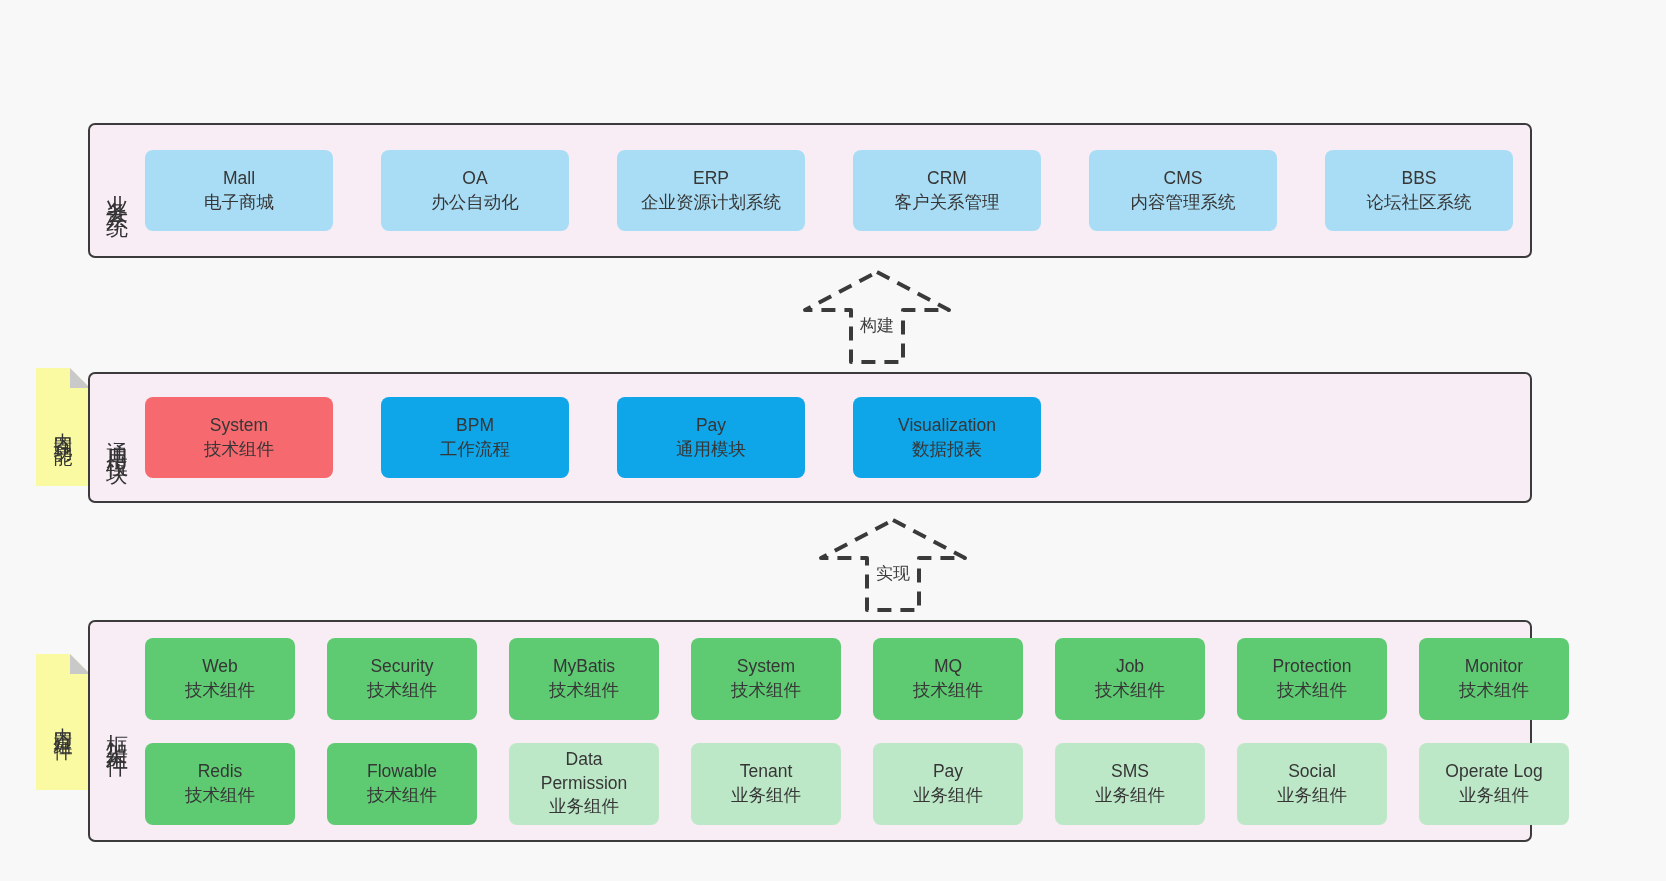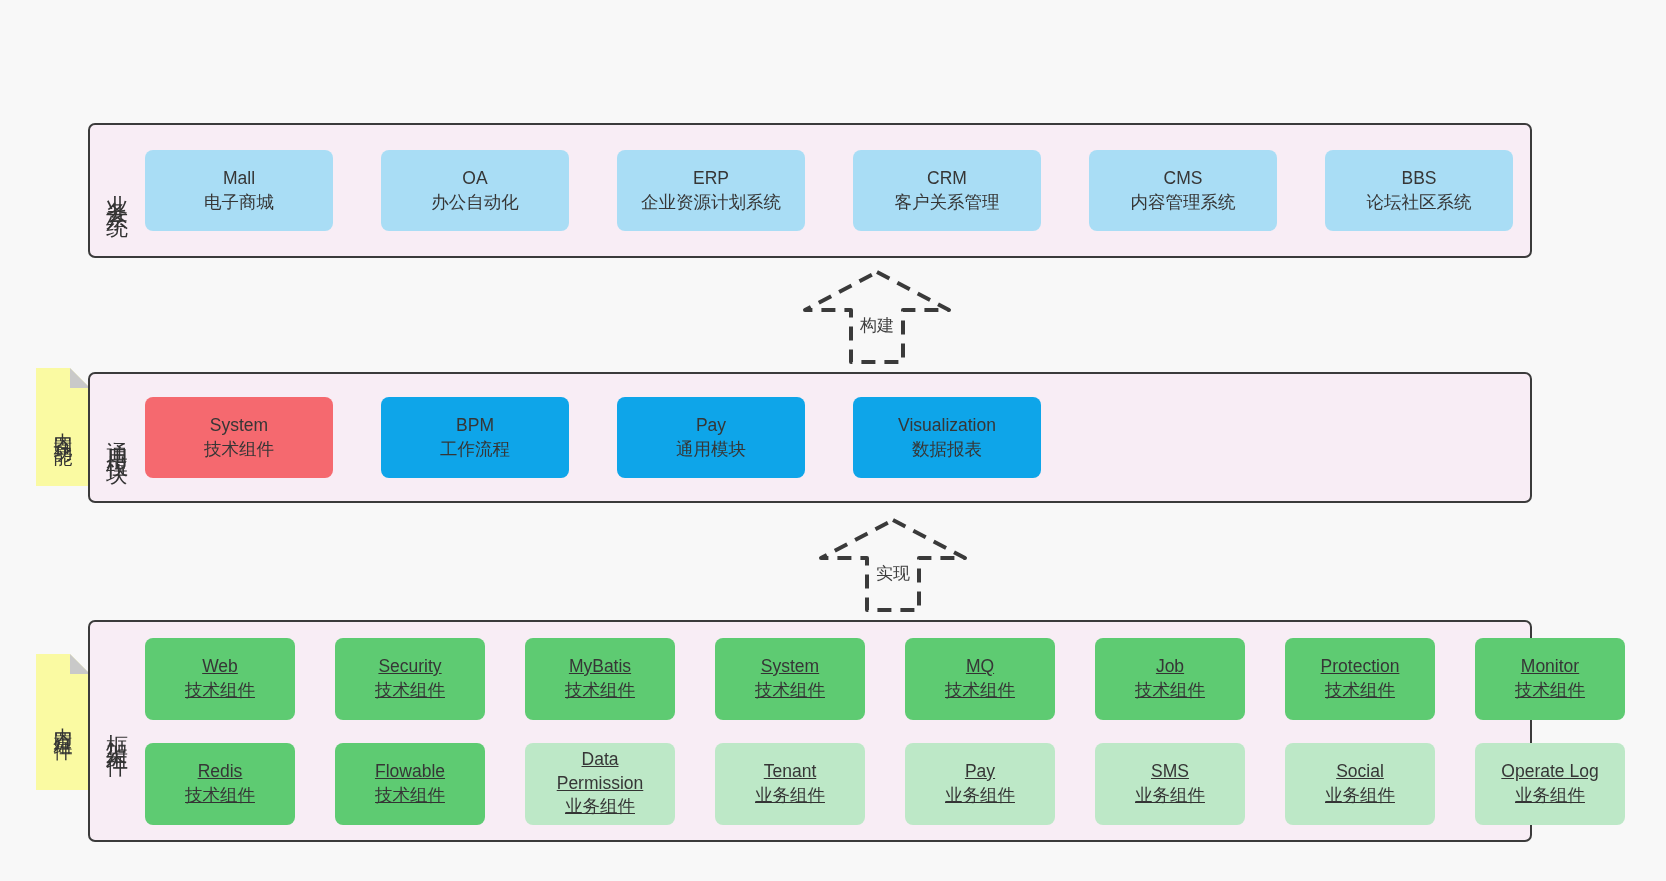--- a/index.html
+++ b/index.html
@@ -33,21 +33,21 @@
   }
 
   .box-row{
     position:absolute;left:55px;top:0;bottom:0;right:0;
     display:flex;align-items:center;gap:48px;
   }
   .layer-3 .rows{
     position:absolute;left:55px;top:0;bottom:0;right:0;
     display:flex;flex-direction:column;justify-content:center;gap:23px;
   }
-  .layer-3 .comp-row{display:flex;gap:40px;text-decoration:underline;}
+  .layer-3 .comp-row{display:flex;gap:32px;}
 
   
   .box{
     box-sizing:border-box;
     border-radius:8px;
     display:flex;flex-direction:column;align-items:center;justify-content:center;
     text-align:center;
     font-size:17.5px;line-height:1.34;color:#363636;
     flex:0 0 auto;
   }

